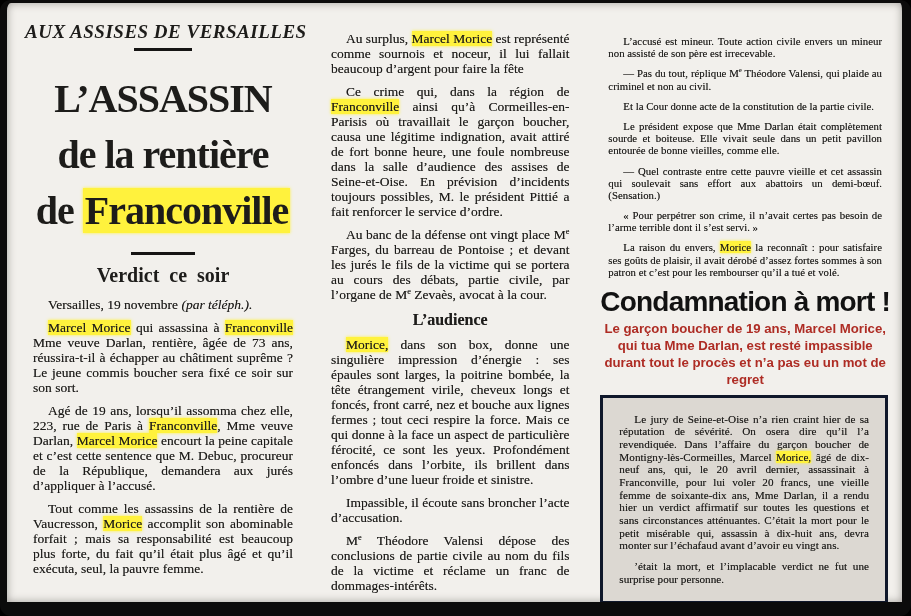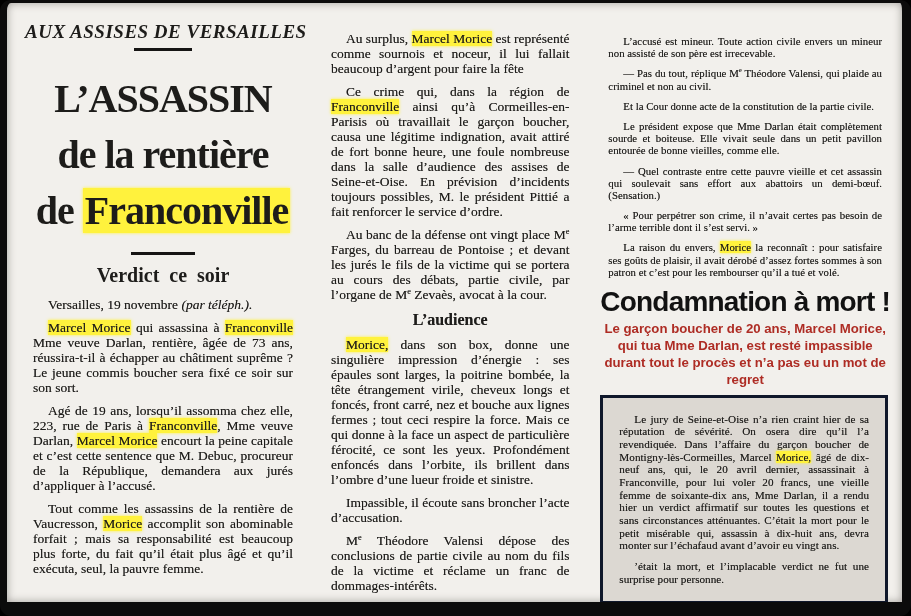--- a/index.html
+++ b/index.html
@@ -94,21 +94,21 @@
     <div class="col col-right">
       <p class="para"><span>L’accusé est mineur. Toute action civile envers un mineur non assisté de son père est irrecevable.</span></p>
       <p class="para"><span>— Pas du tout, réplique M</span><span class="sup">e</span><span> Théodore Valensi, qui plaide au criminel et non au civil.</span></p>
       <p class="para"><span>Et la Cour donne acte de la constitution de la partie civile.</span></p>
       <p class="para"><span>Le président expose que Mme Darlan était complètement sourde et boiteuse. Elle vivait seule dans un petit pavillon entourée de bonne vieilles, comme elle.</span></p>
       <p class="para"><span>— Quel contraste entre cette pauvre vieille et cet assassin qui soulevait sans effort aux abattoirs un demi-bœuf. (Sensation.)</span></p>
       <p class="para"><span>« Pour perpétrer son crime, il n’avait certes pas besoin de l’arme terrible dont il s’est servi. »</span></p>
       <p class="para"><span>La raison du envers, </span><span class="hl">Morice</span><span> la reconnaît : pour satisfaire ses goûts de plaisir, il avait dérobé d’assez fortes sommes à son patron et c’est pour les rembourser qu’il a tué et volé.</span></p>
 
       <div class="verdict-headline">Condamnation à mort !</div>
-      <div class="verdict-deck">Le garçon boucher de 20 ans, Marcel Morice, qui tua Mme Darlan, est resté impassible durant tout le procès et n’a pas eu un mot de regret</div>
+      <div class="verdict-deck">Le garçon boucher de 19 ans, Marcel Morice, qui tua Mme Darlan, est resté impassible durant tout le procès et n’a pas eu un mot de regret</div>
       <div class="verdict-box">
         <p class="para"><span>Le jury de Seine-et-Oise n’a rien craint hier de sa réputation de sévérité. On osera dire qu’il l’a revendiquée. Dans l’affaire du garçon boucher de Montigny-lès-Cormeilles, Marcel </span><span class="hl">Morice,</span><span> âgé de dix-neuf ans, qui, le 20 avril dernier, assassinait à Franconville, pour lui voler 20 francs, une vieille femme de soixante-dix ans, Mme Darlan, il a rendu hier un verdict affirmatif sur toutes les questions et sans circonstances atténuantes. C’était la mort pour le petit misérable qui, assassin à dix-huit ans, devra monter sur l’échafaud avant d’avoir eu vingt ans.</span></p>
         <p class="para"><span>’était la mort, et l’implacable verdict ne fut une surprise pour personne.</span></p>
       </div>
     </div>
 
   </div>
 </div>
 
 </body></html>

